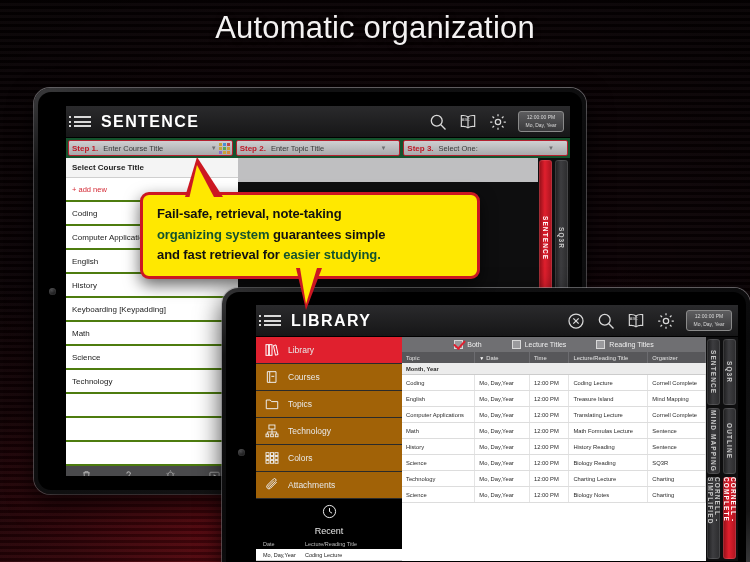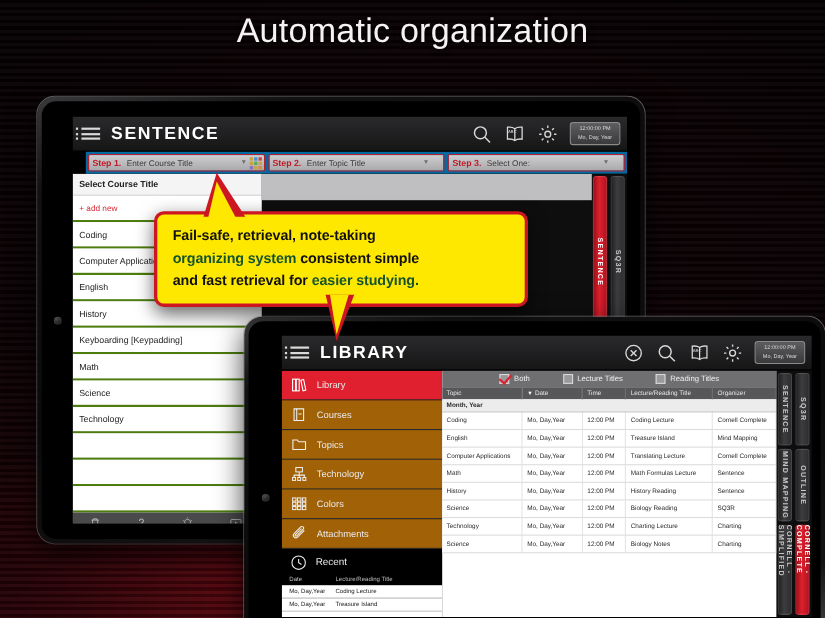--- a/index.html
+++ b/index.html
@@ -76,21 +76,21 @@
   .ic svg { width:100%; height:100%; display:block; }
   .hamb { display:flex; flex-direction:column; gap:2.5px; width:17px; }
   .hamb i { display:block; height:2px; background:#d9d9d9; position:relative; }
   .hamb i:before { content:""; position:absolute; left:-5px; top:0; width:2px; height:2px; background:#d9d9d9; }
   .clockbox {
     border:1px solid #8a8a8a; border-radius:3px; background:linear-gradient(#5d5d5f,#3a3a3c);
     color:#d9d9d9; font-size:5px; line-height:1.5; text-align:center; padding:2px 5px; min-width:46px;
   }
 
   
-  .steps { display:flex; gap:3px; padding:2px 2px; background:#0369a1; flex:0 0 auto;margin-left:12px; }
+  .steps { display:flex; gap:3px; padding:2px 2px; background:#14532d; flex:0 0 auto; }
   .step {
     flex:1; display:flex; align-items:center; gap:5px;
     background:linear-gradient(#cfcfd1,#a9a9ab);
     border:1.5px solid #b4202f; border-radius:2px;
     height:16px; padding:0 3px; font-size:7.5px; color:#3a3a3a; position:relative;
   }
   .step b { color:#c01a28; font-size:8px; }
   .step .caret { position:absolute; right:13px; color:#6f6f72; font-size:6px; }
   .step.s1 .caret { right:15px; }
   .gridicon { position:absolute; right:2px; top:2px; width:11px; height:11px;
@@ -130,21 +130,21 @@
 
   
   .t2body { flex:1; display:flex; overflow:hidden; background:#111; }
   .sidebar { width:146px; background:#0b0b0b; display:flex; flex-direction:column; flex:0 0 auto; }
   .sb-item { display:flex; align-items:center; gap:7px; padding:5px 7px; color:#e8e8e8; font-size:8.5px;
      border-bottom:1px solid #2a2a2a; background:#a16207; }
   .sb-item.active { background:#e0202e; }
   .sb-item .sic { width:18px; height:16px; flex:0 0 auto; color:#eee; }
   .sb-item .sic svg { width:100%; height:100%; }
   .recent { background:#000; flex:1; display:flex; flex-direction:column; }
-  .recent-head { display:flex; align-items:center; gap:7px; padding:4px 7px; color:#e8e8e8; font-size:9px; }
+  .recent-head { display:flex; align-items:center; gap:7px; padding:4px 7px; color:#e8e8e8; font-size:9px;flex-direction:column; }
   .recent-head .sic { width:17px; height:16px; }
   .rec-cols { display:flex; font-size:5.5px; color:#bdbdbd; padding:1px 7px 2px; }
   .rec-cols span:first-child { width:42px; }
   .rec-row { display:flex; font-size:5.5px; color:#222; background:#fff; border-bottom:1px solid #d0d0d0; padding:2.5px 7px; }
   .rec-row span:first-child { width:42px; }
   .rec-fill { background:#fff; flex:1; }
 
   .t2main { flex:1; display:flex; flex-direction:column; background:#fff; overflow:hidden; }
   .filterbar { background:#6f6f72; display:flex; align-items:center; justify-content:center; gap:30px; padding:3px 0; flex:0 0 auto;}
   .chk { display:flex; align-items:center; gap:4px; color:#efefef; font-size:7px; }
@@ -565,15 +565,15 @@
 
       </div>
     </div>
   </div>
 </div>
 
 <div class="tail" id="tail-up"></div>
 <div class="tail" id="tail-down"></div>
 <div id="callout">
   <p><span>Fail-safe, retrieval, note-taking</span></p>
-  <p><em>organizing system</em><span> consistent simple</span></p>
+  <p><em>organizing system</em><span> guarantees simple</span></p>
   <p><span>and fast retrieval for </span><em>easier studying.</em></p>
 </div>
 
 </body></html>

